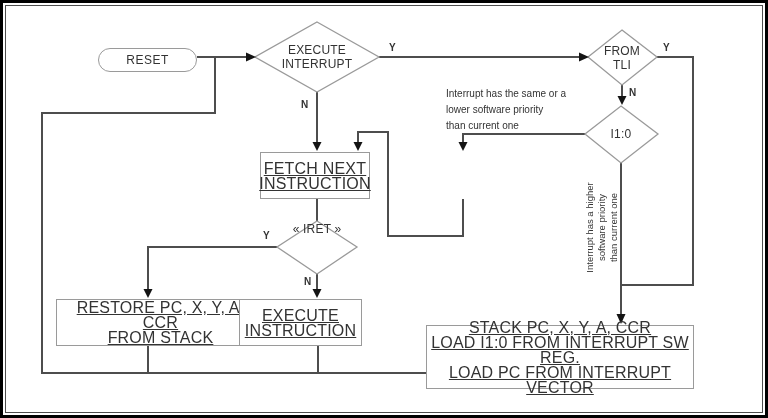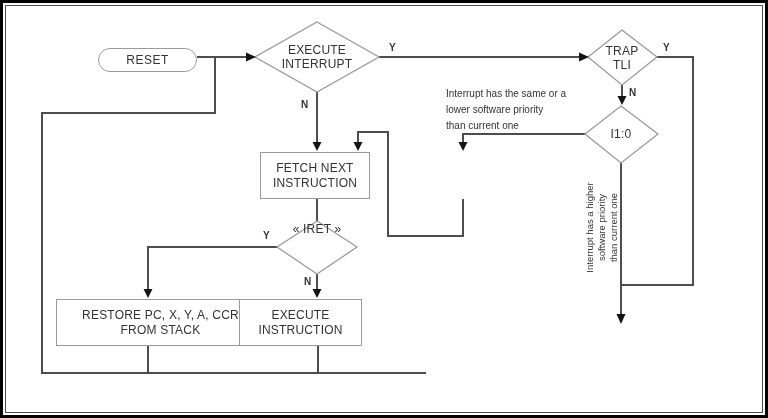--- a/index.html
+++ b/index.html
@@ -12,21 +12,21 @@
   .outer-frame{position:absolute; inset:0; border:3px solid var(--frame); z-index:1;}
   .inner-frame{position:absolute; inset:5px; border:1px solid var(--inner-frame); z-index:1;}
   svg.wires{position:absolute; left:0; top:0; z-index:2;}
   svg .wire{fill:none; stroke:var(--line); stroke-width:2;}
   svg .shape{fill:#ffffff; stroke:var(--shape-border); stroke-width:1.3;}
   svg .ahead{fill:var(--arrow); stroke:none;}
   .lbl{position:absolute; z-index:3; color:var(--text); white-space:pre-line; text-align:center;}
   .node-lbl{font-size:12px; line-height:14px; letter-spacing:0.2px;}
   .box{position:absolute; z-index:3; background:#fff; border:1px solid var(--shape-border);
        display:flex; align-items:center; justify-content:center;
-       font-size:12px; line-height:15px; color:var(--text); text-align:center; white-space:pre-line; letter-spacing:0.2px;}
+       font-size:16px; line-height:15px; color:var(--text); text-align:center; white-space:pre-line; letter-spacing:0.2px;text-decoration:underline;}
   .terminator{position:absolute; z-index:3; background:#fff; border:1px solid var(--shape-border); border-radius:18px;
        display:flex; align-items:center; justify-content:center; font-size:12px; color:var(--text); letter-spacing:0.5px;}
   .branch{position:absolute; z-index:3; font-size:10px; font-weight:bold; color:var(--text);}
   .note{position:absolute; z-index:3; font-size:10px; line-height:16px; color:var(--text);
         white-space:pre-line;}
   .note-rot{position:absolute; z-index:3; font-size:9.5px; line-height:12px; color:var(--text);
         text-align:center; white-space:pre-line; width:120px; height:37px; left:542px; top:209px;
         transform:rotate(-90deg); transform-origin:center center;}
 </style>
 </head>
@@ -68,31 +68,34 @@
     <polygon class="ahead" points="148,298 143.5,289 152.5,289"></polygon>
     <polygon class="ahead" points="317,298 312.5,289 321.5,289"></polygon>
   </svg>
 
   <div class="terminator" style="left:98px; top:48px; width:99px; height:24px;">
     <span>RESET</span>
   </div>
 
   <div class="lbl node-lbl" style="left:262px; top:43px; width:110px;">EXECUTE
 INTERRUPT</div>
-  <div class="lbl node-lbl" style="left:592px; top:44px; width:60px;">TRAP
+  <div class="lbl node-lbl" style="left:592px; top:44px; width:60px;">FROM
 TLI</div>
   <div class="lbl node-lbl" style="left:591px; top:127px; width:60px;">I1:0</div>
   <div class="lbl node-lbl" style="left:277px; top:222px; width:80px;">« IRET »</div>
 
   <div class="box" style="left:260px; top:152px; width:110px; height:47px;">FETCH NEXT
 INSTRUCTION</div>
   <div class="box" style="left:56px; top:299px; width:209px; height:47px;">RESTORE PC, X, Y, A, CCR
 FROM STACK</div>
   <div class="box" style="left:239px; top:299px; width:123px; height:47px;">EXECUTE
 INSTRUCTION</div>
+  <div class="box" style="left:426px; top:325px; width:268px; height:64px;">STACK PC, X, Y, A, CCR
+LOAD I1:0 FROM INTERRUPT SW REG.
+LOAD PC FROM INTERRUPT VECTOR</div>
 
   <div class="branch" style="left:389px; top:42px;">Y</div>
   <div class="branch" style="left:301px; top:99px;">N</div>
   <div class="branch" style="left:663px; top:42px;">Y</div>
   <div class="branch" style="left:629px; top:87px;">N</div>
   <div class="branch" style="left:263px; top:230px;">Y</div>
   <div class="branch" style="left:304px; top:276px;">N</div>
 
   <div class="note" style="left:446px; top:86px; width:152px;">Interrupt has the same or a
 lower software priority

